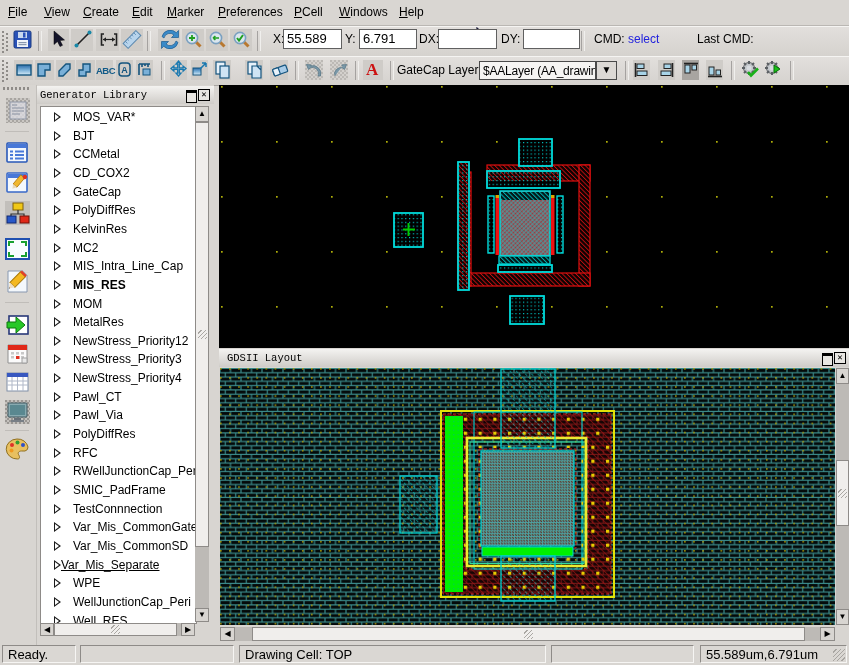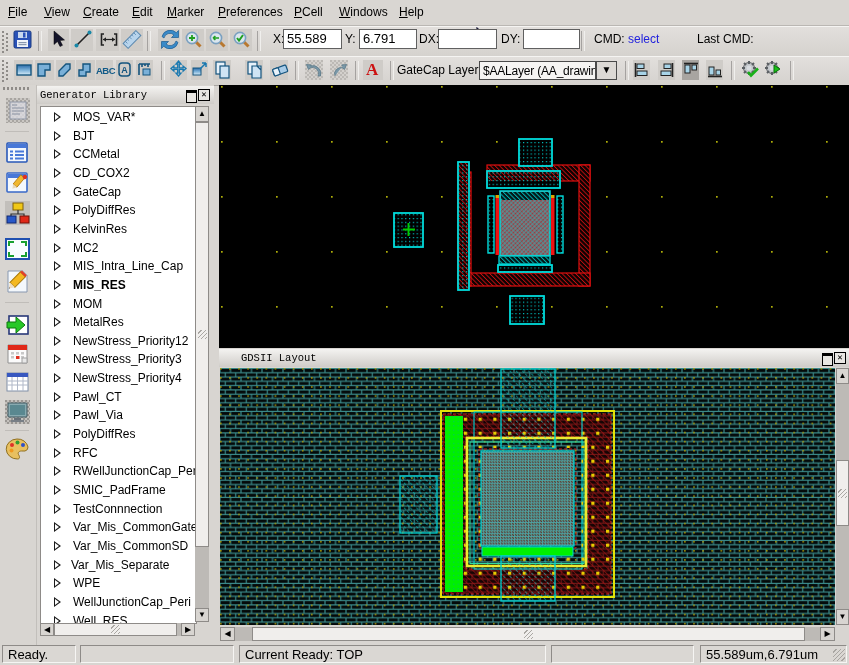--- a/index.html
+++ b/index.html
@@ -467,21 +467,21 @@
 <div class="treerow" style="top:411px;">
         <span class="tri"></span>
         <span style="position:absolute;left:32px;">Var_Mis_CommonGate</span>
       </div>
 <div class="treerow" style="top:430px;">
         <span class="tri"></span>
         <span style="position:absolute;left:32px;">Var_Mis_CommonSD</span>
       </div>
 <div class="treerow" style="top:449px;">
         <span class="tri"></span>
-        <span style="position:absolute;left:30px;">Var_Mis_Separate</span>
+        <span style="position:absolute;left:20px;text-decoration:underline;">Var_Mis_Separate</span>
       </div>
 <div class="treerow" style="top:467px;">
         <span class="tri"></span>
         <span style="position:absolute;left:32px;">WPE</span>
       </div>
 <div class="treerow" style="top:486px;">
         <span class="tri"></span>
         <span style="position:absolute;left:32px;">WellJunctionCap_Peri</span>
       </div>
 <div class="treerow" style="top:505px;">
@@ -559,21 +559,21 @@
 <rect x="291" y="211" width="34" height="28" fill="#000"></rect>
 <rect x="291" y="211" width="34" height="28" fill="url(#cd)" stroke="#00dcdc" stroke-width="1.8"></rect>
 <rect x="175" y="128" width="29" height="34" fill="#000"></rect>
 <rect x="175" y="128" width="29" height="34" fill="url(#cd)" stroke="#00dcdc" stroke-width="1.8"></rect>
 <path d="M184,144.5 h12 M189.5,138 v13" stroke="#00cc00" stroke-width="1.9"></path>
 </g>
 </svg>
   </div>
 
 <div class="abs ttl" id="gdsttl" style="left:219px;top:349px;width:630px;height:18px;line-height:18px;">
-  <span style="position:absolute;left:22px;">GDSII Layout</span>
+  <span style="position:absolute;left:8px;">GDSII Layout</span>
   <span class="abs" style="left:603px;top:4px;width:9px;height:9px;border:1px solid #000;border-top:3px solid #000;background:#e8e6e2;"></span>
   <span class="abs" style="left:615px;top:3px;width:10px;height:10px;border:1.5px solid #000;background:#e8e6e2;font-size:9px;line-height:10px;text-align:center;font-weight:bold;">✕</span>
 </div>
 <div class="abs" id="gdscanvas" style="left:220px;top:368px;width:615px;height:257px;background:#000;">
     <svg width="615" height="257" viewBox="0 0 615 257" style="display:block">
 <defs>
 <pattern id="brick" width="10.5" height="8.6" patternUnits="userSpaceOnUse">
   <rect width="10.5" height="8.6" fill="#3a8a8a"></rect>
   <rect x="0.6" y="1" width="9.3" height="3.1" fill="#040a0a"></rect>
   <rect x="-4.65" y="5.3" width="9.3" height="3.1" fill="#040a0a"></rect>
@@ -648,15 +648,15 @@
 <div class="sbthumb" style="left:836px;top:460px;width:13px;height:66px;"></div>
 <div class="sbbtn" style="left:836px;top:609px;width:13px;height:16px;font-size:8px;line-height:14px;">▼</div>
 
 <div class="sb" style="left:220px;top:627px;width:615px;height:14px;"></div>
 <div class="sbbtn" style="left:220px;top:627px;width:15px;height:14px;font-size:8px;line-height:12px;">◀</div>
 <div class="sbthumb" style="left:252px;top:627px;width:553px;height:14px;"></div>
 <div class="sbbtn" style="left:820px;top:627px;width:15px;height:14px;font-size:8px;line-height:12px;">▶</div>
 
 <div class="statusbox" style="left:2px;width:74px;">Ready.</div>
 <div class="statusbox" style="left:80px;width:154px;"></div>
-<div class="statusbox" style="left:239px;width:307px;">Current Ready: TOP</div>
+<div class="statusbox" style="left:239px;width:307px;">Drawing Cell: TOP</div>
 <div class="statusbox" style="left:551px;width:143px;"></div>
 <div class="statusbox" style="left:700px;width:147px;">55.589um,6.791um<span style="position:absolute;right:1px;bottom:1px;width:12px;height:12px;background:repeating-linear-gradient(135deg,transparent 0,transparent 2px,#a8a5a1 2px,#a8a5a1 3px);"></span></div>
 
 </body></html>

